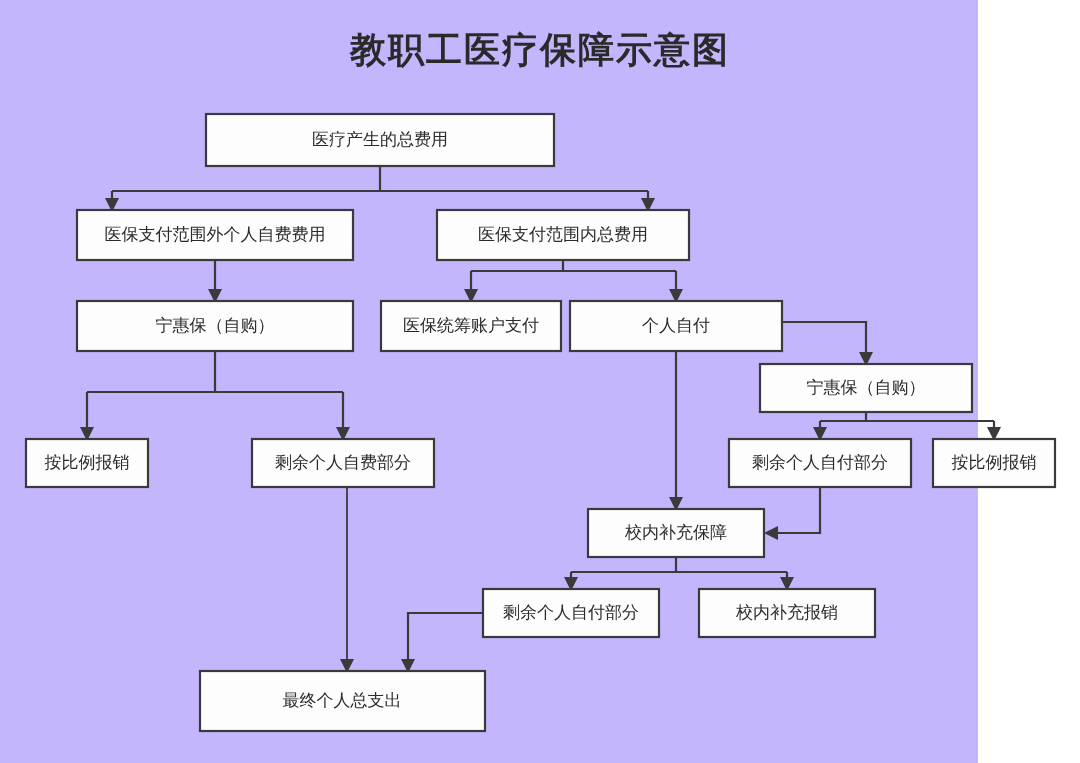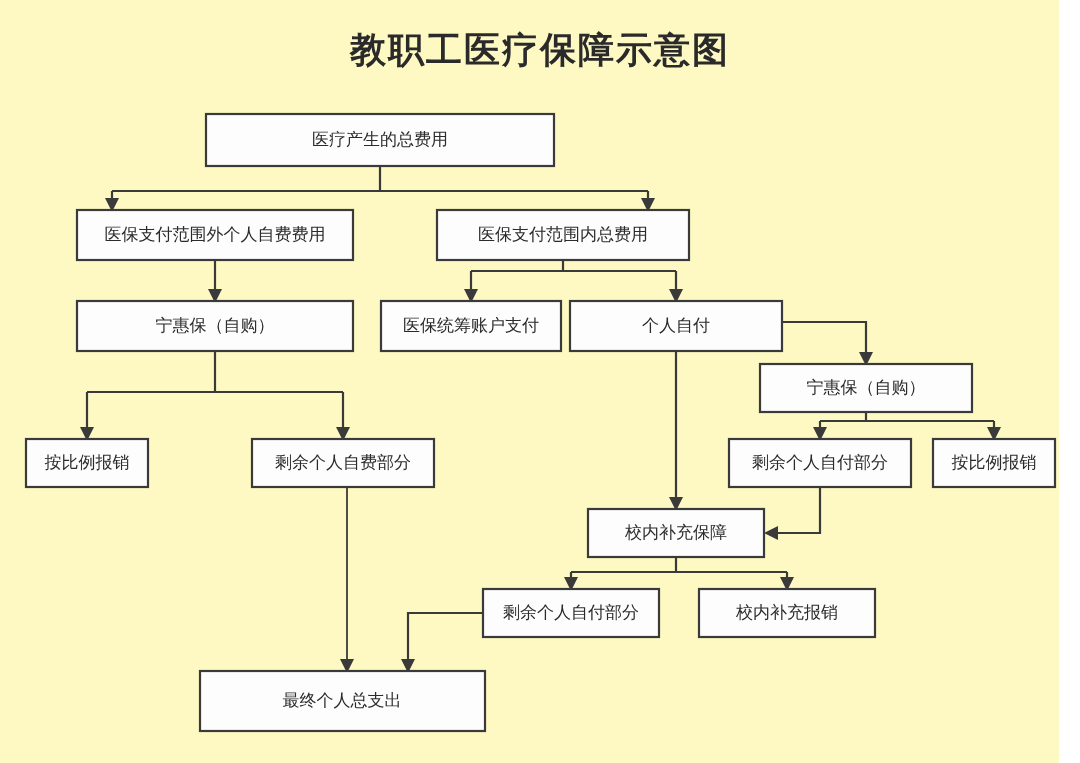--- a/index.html
+++ b/index.html
@@ -8,23 +8,23 @@
     background: #ffffff;
   }
   body {
     width: 1080px;
     height: 763px;
     font-family: "Liberation Sans", "DejaVu Sans", sans-serif;
     overflow: hidden;
   }
   #chart-root {
     position: relative;
-    width: 1059px;
+    width: 978px;
     height: 763px;
-    background: #fef9c3;
+    background: #c4b5fd;
   }
   .title {
     position: absolute;
     left: 0;
     top: 26px;
     width: 1080px;
     text-align: center;
     font-size: 36px;
     font-weight: bold;
     letter-spacing: 2px;

